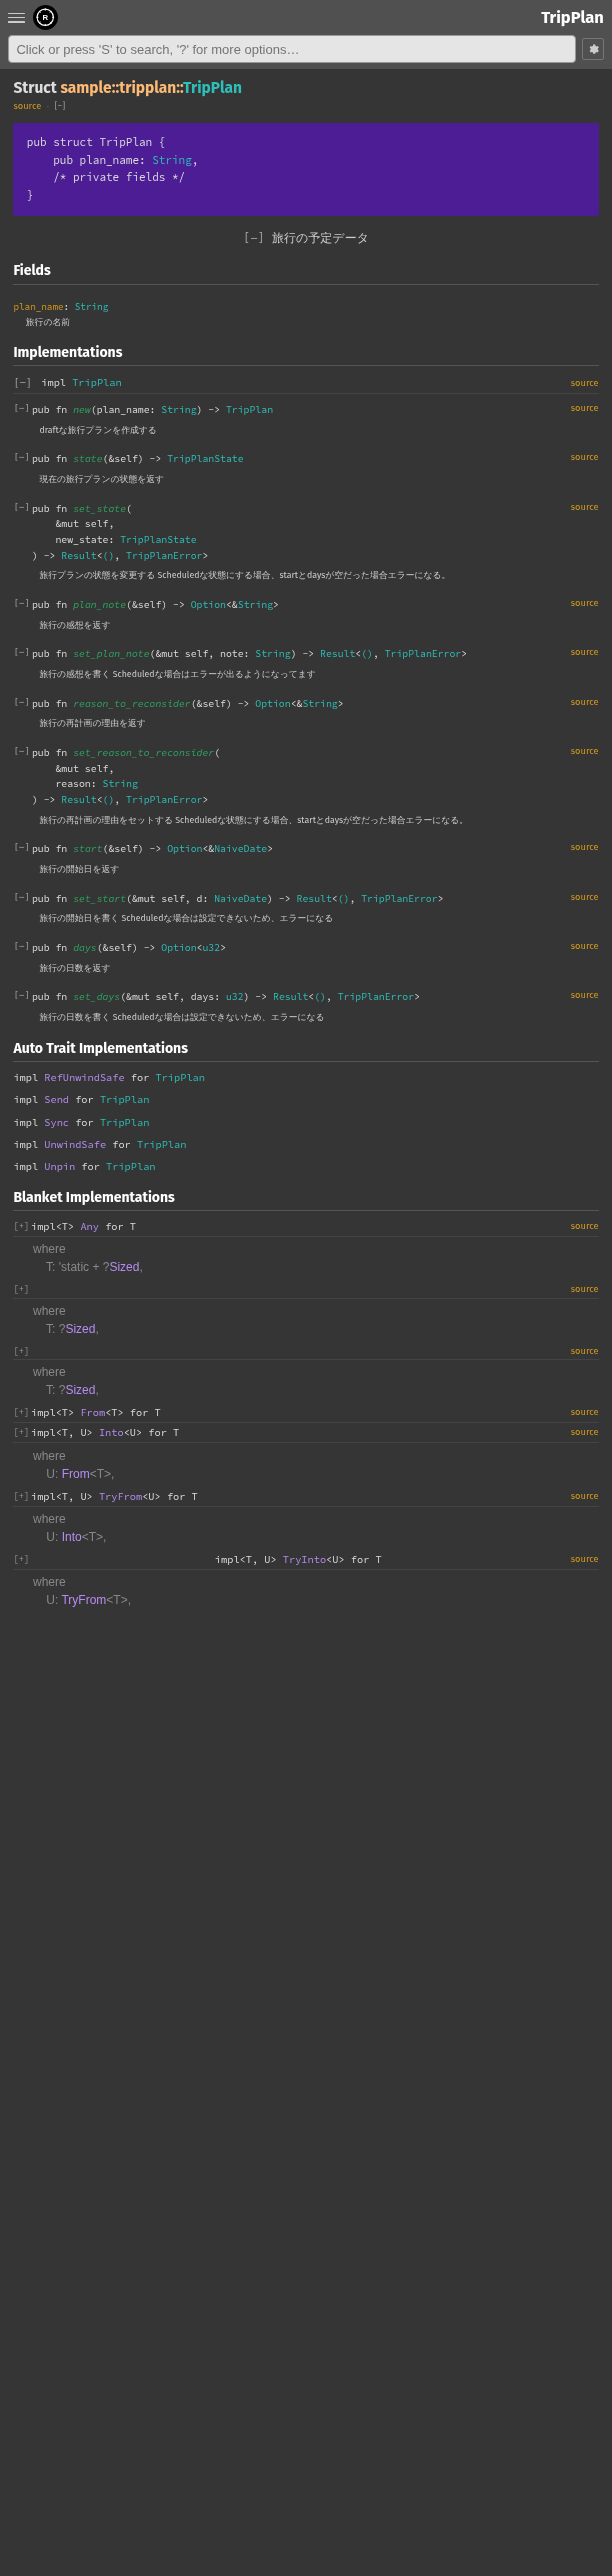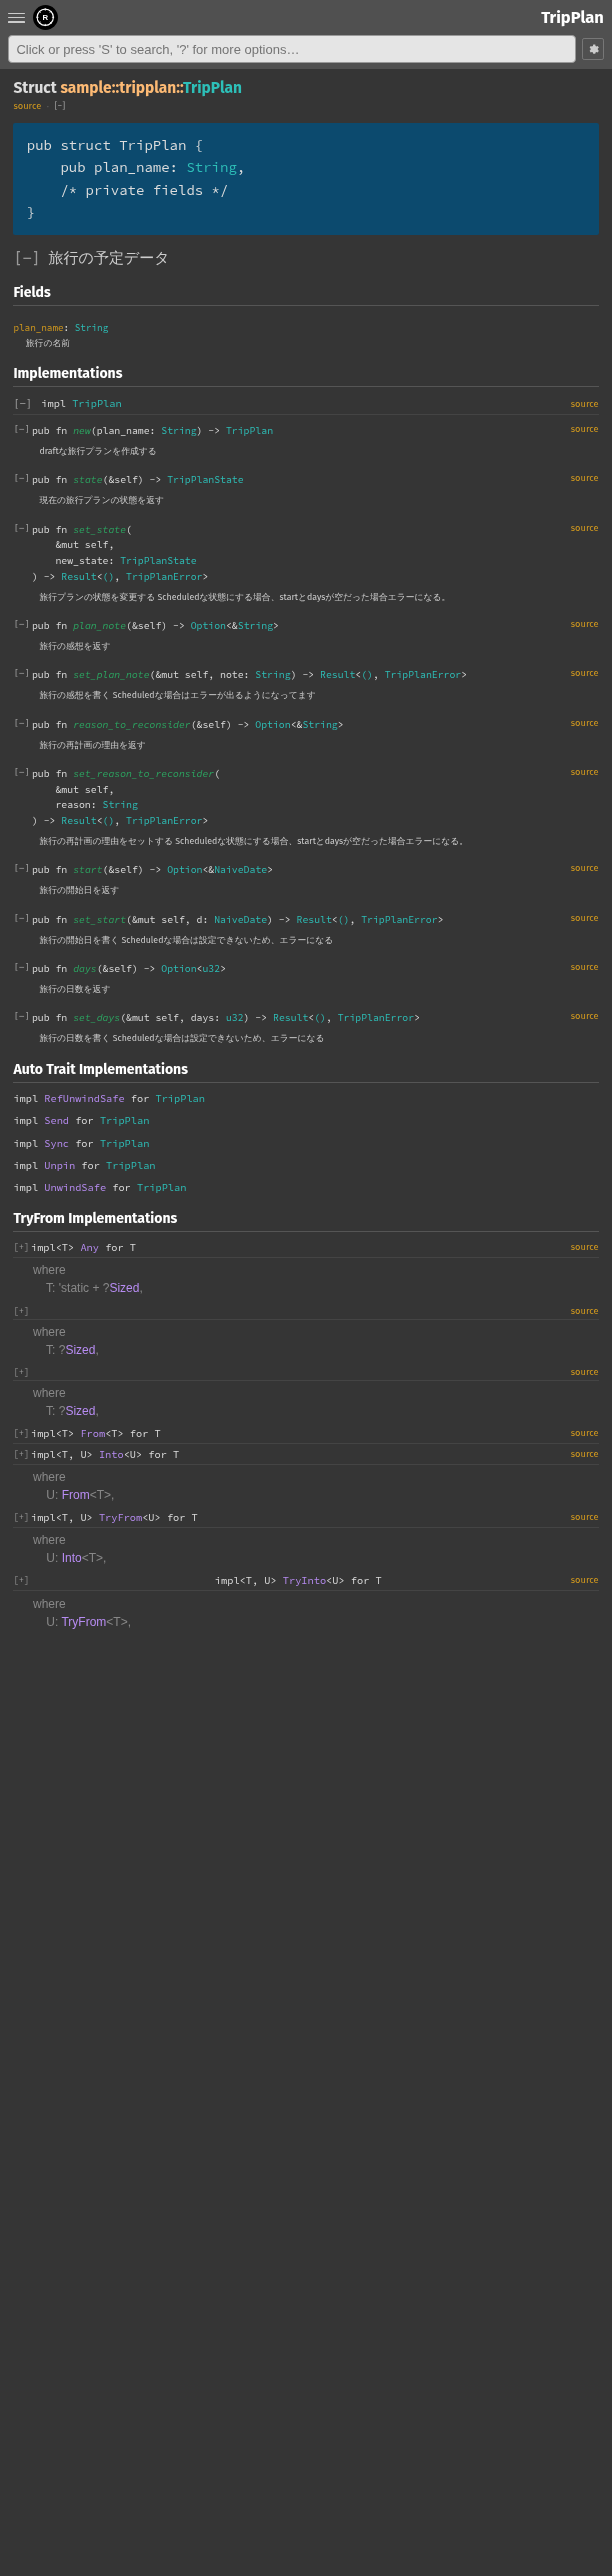--- a/index.html
+++ b/index.html
@@ -27,32 +27,32 @@
 .gear-btn { width:21.6px; height:21.6px; border:0.5px solid #777; border-radius:2.1px; background:#505050; display:flex; align-items:center; justify-content:center; cursor:pointer; }
 .gear-btn svg { width:12.4px; height:12.4px; fill:#ccc; }
 .main { padding: 10.3px 13.4px 31px 13.4px; }
 h1.page-title { color:#ddd; font-size:15.5px; font-weight:700; margin-bottom:3.1px; }
 h1.page-title .path { color:#fdba74; }
 h1.page-title .name { color:#2dbfb8; }
 .src-line { font-size:9.3px; color:#999; margin-bottom:11.3px; }
 .src-line a.source { color:#d2991d; }
 .src-line .dot { color:#666; margin:0 3.1px; }
 .codeblock {
-  background:#0c4a6e;
+  background:#4c1d95;
   border-radius:2.1px;
   padding:11.3px 13.4px;
   font-family: "Source Code Pro", monospace;
-  font-size:14px;
+  font-size:11px;
   line-height:1.6;
   color:#ddd;
   white-space:pre;
   margin-bottom:14.4px;
 }
 .kw-type { color:#2dbfb8; }
-.toggle-line { font-size:15px; color:#ccc; margin-bottom:15.5px; }
+.toggle-line { font-size:12px; color:#ccc; margin-bottom:15.5px;text-align:center; }
 .toggle-mark { color:#999; font-family:monospace; margin-right:4.1px; }
 h2.section {
   font-size:14px; font-weight:700; color:#fff;
   border-bottom:0.5px solid #555; padding-bottom:4.1px; margin:15.5px 0 9.3px 0;
 }
 .field-block { font-family:"Source Code Pro", monospace; font-size:9.3px; margin-bottom:15.5px;margin-top:16px; }
 .field-name { color:#d2991d; }
 .field-desc { font-family:"Fira Sans",Arial,sans-serif; color:#ccc; font-size:8.8px; margin-top:4.1px; padding-left:12.4px; }
 .impl-header {
   display:flex; align-items:baseline; gap:5.2px;
@@ -229,25 +229,25 @@
         <a class="srclink">source</a>
       </div>
       <div class="method-desc">旅行の日数を書く Scheduledな場合は設定できないため、エラーになる</div>
     </div>
 
   <h2 class="section">Auto Trait Implementations</h2>
   <div id="auto-container">
       <div class="auto-impl">impl <span class="trait-name">RefUnwindSafe</span> for <span class="type-name">TripPlan</span></div>
       <div class="auto-impl">impl <span class="trait-name">Send</span> for <span class="type-name">TripPlan</span></div>
       <div class="auto-impl">impl <span class="trait-name">Sync</span> for <span class="type-name">TripPlan</span></div>
+      <div class="auto-impl">impl <span class="trait-name">UnwindSafe</span> for <span class="type-name">TripPlan</span></div>
       <div class="auto-impl">impl <span class="trait-name">Unpin</span> for <span class="type-name">TripPlan</span></div>
-      <div class="auto-impl">impl <span class="trait-name">UnwindSafe</span> for <span class="type-name">TripPlan</span></div>
     </div>
 
-  <h2 class="section">TryFrom Implementations</h2>
+  <h2 class="section">Blanket Implementations</h2>
   <div id="blanket-container">
       <div class="blanket">
         <div class="blanket-header">
           <span class="tgl">[+]</span>
           <div style="flex: 1 1 0%;">impl&lt;T&gt; <span class="trait-name">Any</span> for T</div>
           <a class="srclink">source</a>
         </div>
         <div class="where">where
     T: 'static + ?<span class="trait-name">Sized</span>,</div>
       </div>

